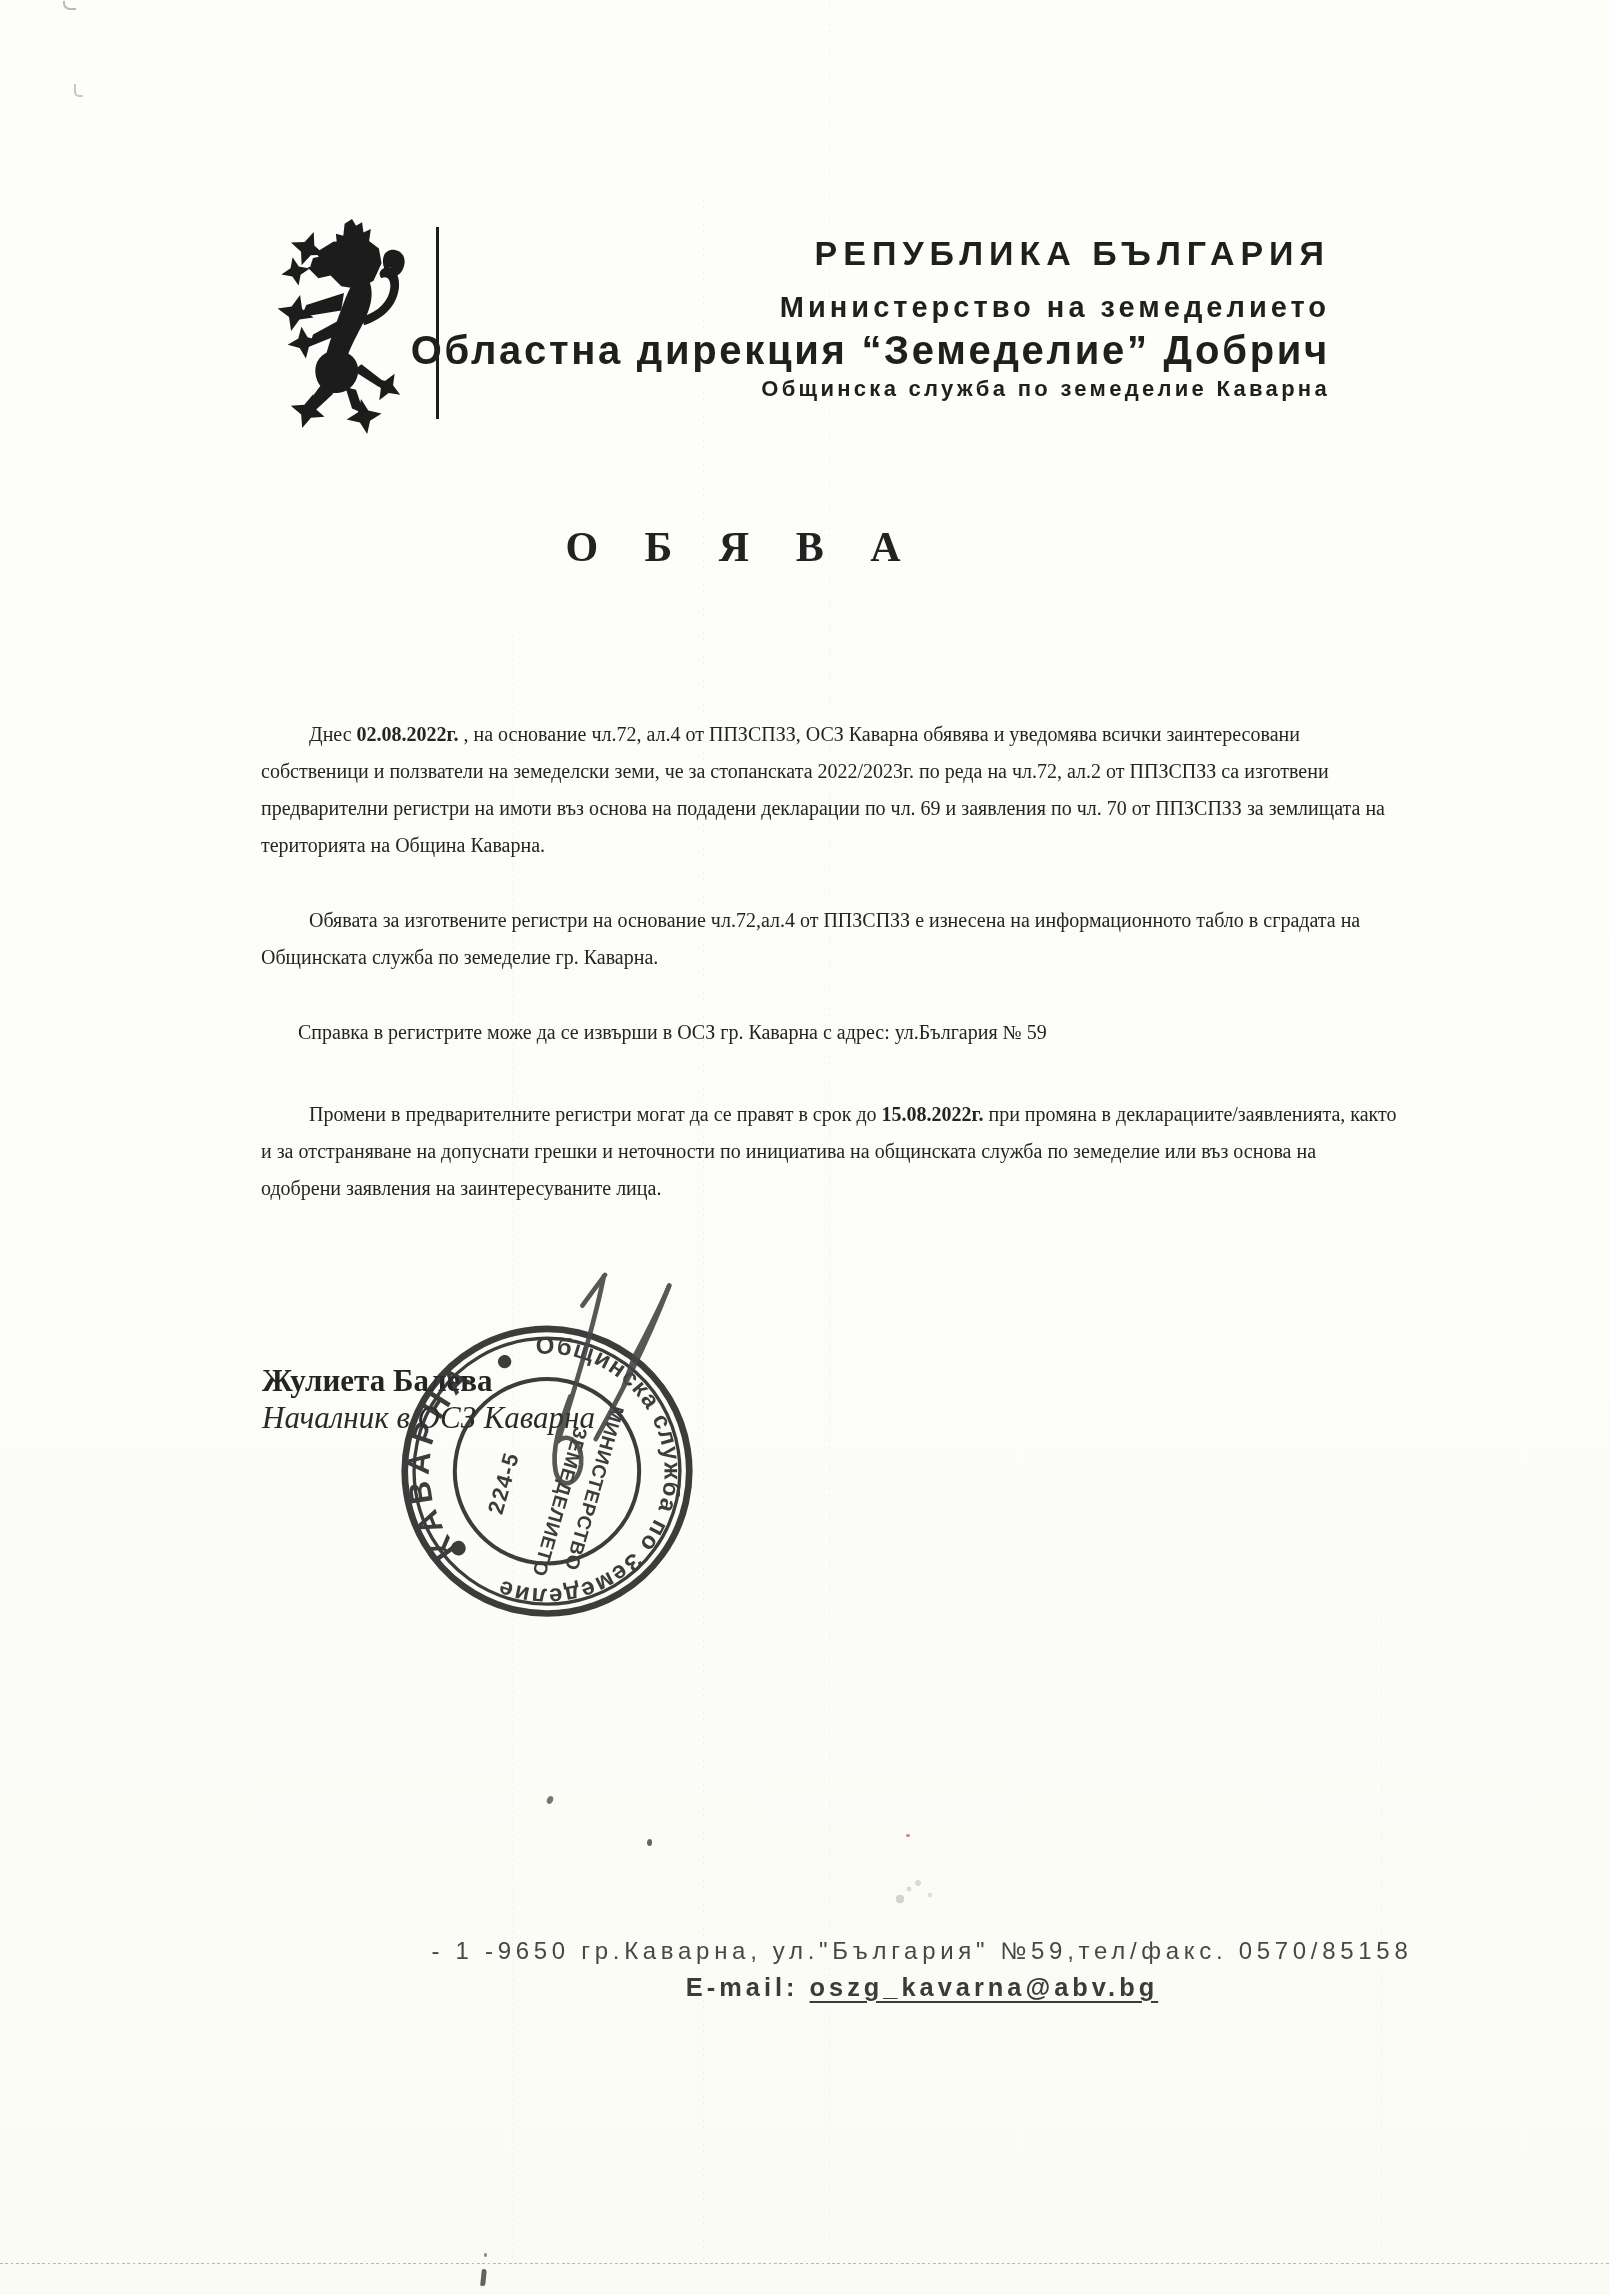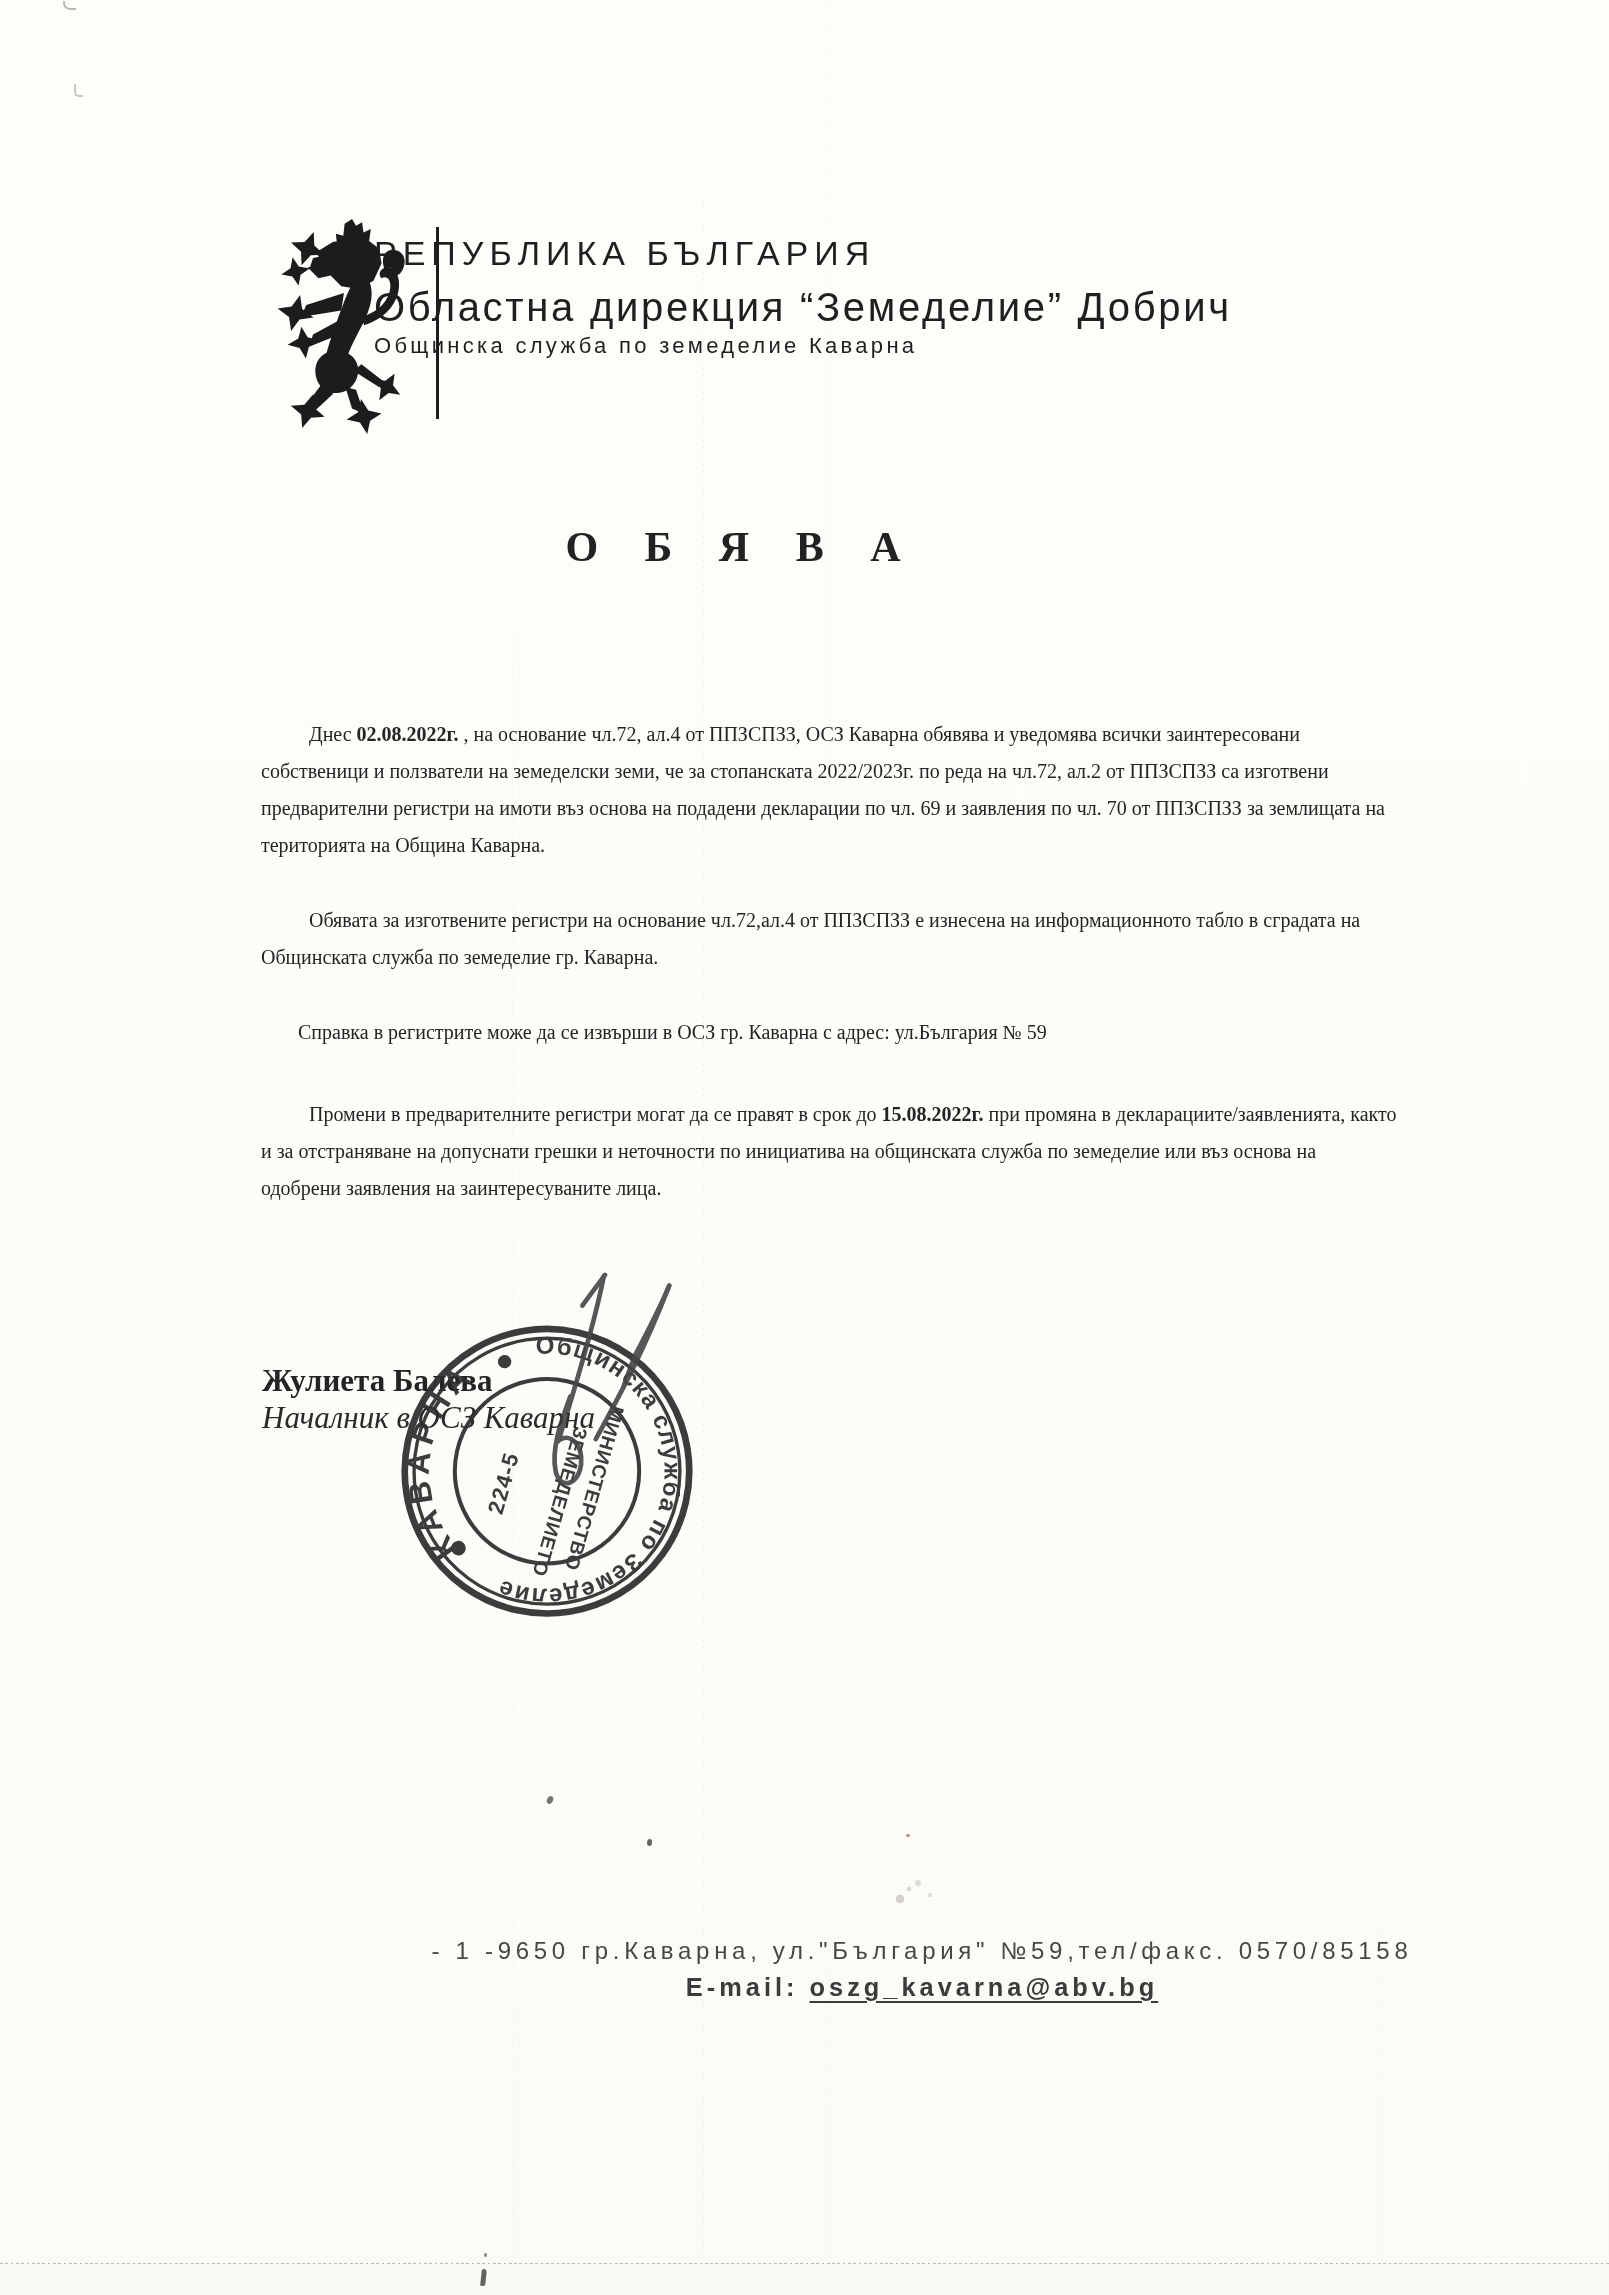--- a/index.html
+++ b/index.html
@@ -11,23 +11,23 @@
     background:linear-gradient(180deg,#fdfdfa 0%,#fcfcf8 60%,#fbfbf6 100%);
     font-family:"Liberation Serif",serif;
     color:#262626;
     overflow:hidden;
   }
   
   .logo{position:absolute;left:266px;top:219px;width:168px;height:215px;}
   .hdr-divider{position:absolute;left:436px;top:227px;width:2.7px;height:192px;background:#1d1d1d;}
   .hdr{
     position:absolute;left:374px;top:235px;width:956px;
-    text-align:left;
+    text-align:right;
     font-family:"Liberation Sans",sans-serif;
-    font-weight:normal;color:#1f1f1f;
+    font-weight:bold;color:#1f1f1f;
   }
   .hdr-country{font-size:34px;letter-spacing:6px;line-height:37px;margin-bottom:18.7px;}
   .hdr-ministry{font-size:29px;letter-spacing:4px;line-height:33px;margin-bottom:10px;}
   .hdr-directorate{font-size:40px;letter-spacing:2.7px;line-height:33px;margin-bottom:5px;}
   .hdr-service{font-size:22px;letter-spacing:3.3px;line-height:33px;}
   
   .doc-title{
     position:absolute;left:261px;top:523px;width:962px;
     text-align:center;font-size:42px;font-weight:bold;
     letter-spacing:18px;color:#222;
@@ -118,20 +118,21 @@
         <use href="#paw" transform="translate(146,294) rotate(-10) scale(1.1)"></use>
         <path d="M130,226 L168,250 L178,244 L142,216 Z"></path>
         <use href="#paw" transform="translate(180,250) rotate(30) scale(0.95)"></use>
       </g>
     </svg>
   </div>
   <div class="hdr-divider"></div>
 
   <div class="hdr">
     <div class="hdr-country">РЕПУБЛИКА БЪЛГАРИЯ</div>
+    <div class="hdr-ministry">Министерство на земеделието</div>
     <div class="hdr-directorate">Областна дирекция “Земеделие” Добрич</div>
     <div class="hdr-service">Общинска служба по земеделие Каварна</div>
   </div>
 
   <div class="doc-title">О Б Я В А</div>
 
   <div class="body-text">
     <p><span>Днес </span><b>02.08.2022г.</b><span> , на основание чл.72, ал.4 от ППЗСПЗЗ, ОСЗ Каварна обявява и уведомява всички заинтересовани собственици и ползватели на земеделски земи, че за стопанската 2022/2023г. по реда на чл.72, ал.2 от ППЗСПЗЗ са изготвени предварителни регистри на имоти въз основа на подадени декларации по чл. 69 и заявления по чл. 70 от ППЗСПЗЗ за землищата на територията на Община Каварна.</span></p>
     <p>Обявата за изготвените регистри на основание чл.72,ал.4 от ППЗСПЗЗ е изнесена на информационното табло в сградата на Общинската служба по земеделие гр. Каварна.</p>
     <p class="p3">Справка в регистрите може да се извърши в ОСЗ  гр. Каварна с адрес: ул.България № 59</p>

